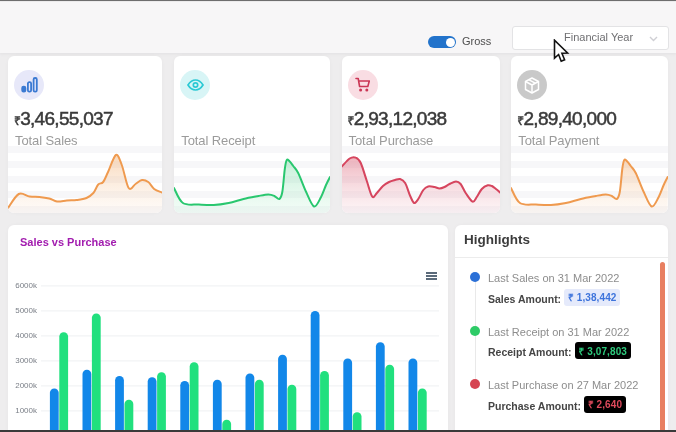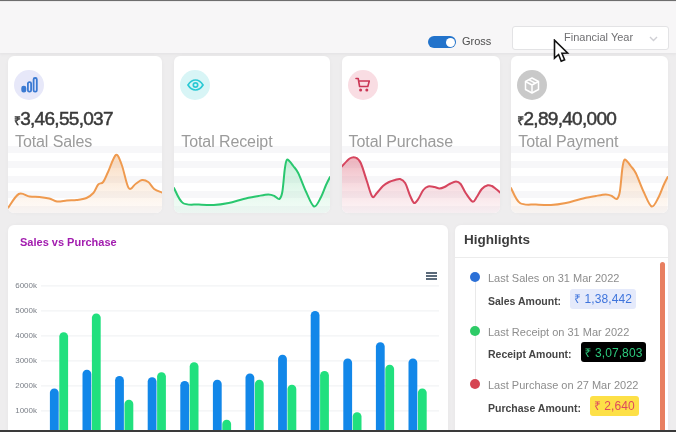--- a/index.html
+++ b/index.html
@@ -10,30 +10,30 @@
 .lbl { position:absolute; font-size:11px; color:#4e4e4e; }
 .toggle { position:absolute; left:428px; top:34px; width:28px; height:12px; border-radius:6px; background:#2273cb; }
 .toggle .knob { position:absolute; right:1.5px; top:1.5px; width:9px; height:9px; border-radius:50%; background:#fff; }
 .select { position:absolute; left:512px; top:24px; width:157px; height:24px; background:#fff; border:1px solid #e3e3e5; border-radius:3px; }
 .select .txt { position:absolute; left:11px; top:3.5px; font-size:11px; color:#6f6f72;margin-left:40px; }
 .card { position:absolute; background:#fff; border-radius:6px; box-shadow:0 0 4px rgba(0,0,0,0.03); overflow:hidden; }
 .stripe { position:absolute; left:0; width:100%; background:repeating-linear-gradient(to bottom, #f7f7f9 0px, #f7f7f9 7.5px, #ffffff 7.5px, #ffffff 15px); }
 .icirc { position:absolute; left:6px; top:14px; width:30px; height:30px; border-radius:50%; display:flex; align-items:center; justify-content:center; }
 .amount { position:absolute; left:6px; top:52px; font-size:19px; font-weight:400; color:#3a3a3a; letter-spacing:-0.7px; -webkit-text-stroke:0.5px #3a3a3a; }
 .amount .rs { font-size:12px; vertical-align:0px; }
-.sublabel { position:absolute; left:7px; top:76.5px; font-size:16px; letter-spacing:-0.1px; color:#9b9b9b; }
+.sublabel { position:absolute; left:7px; top:76.5px; font-size:13px; letter-spacing:-0.1px; color:#9b9b9b; }
 .spark { position:absolute; left:0; bottom:0; }
 .ct-title { position:absolute; left:12px; top:11px; font-size:11px; font-weight:700; color:#a21caf; letter-spacing:0px; }
 .hl-title { position:absolute; left:9px; top:7.5px; font-size:13.5px; font-weight:700; color:#3c3c3c; }
 .hl-head { position:absolute; left:0; top:0; width:100%; height:33px; border-bottom:1px solid #ececec; }
 .hl-item { position:absolute; left:0; width:100%; }
 .dot { position:absolute; left:15px; top:0px; width:10px; height:10px; border-radius:50%; }
 .hl-l1 { position:absolute; left:33px; top:0px; font-size:11px; color:#8d8d8d; }
 .hl-l2 { position:absolute; left:33px; top:17.5px; font-size:10.5px; font-weight:700; color:#454545; }
-.badge { display:inline-block; font-size:12px; font-weight:400; padding:1.5px 4px; border-radius:3px; margin-left:6px; position:relative; top:-1px; letter-spacing:0.1px; }
+.badge { display:inline-block; font-size:10px; font-weight:700; padding:1.5px 4px; border-radius:3px; margin-left:0; position:relative; top:-1px; letter-spacing:0.1px; }
 .tl { position:absolute; left:19.5px; width:1px; background:#e9e9e9; }
 .scrollbar { position:absolute; right:3.5px; top:37px; width:4.5px; height:200px; border-radius:3px; background:#e87f60; }
 .menu3 { position:absolute; right:11px; top:47px; width:11px; }
 .menu3 div { height:2px; background:#5b6a7a; margin-bottom:1.4px; }
 .bottom-line { position:absolute; left:0; bottom:0; width:676px; height:2px; background:#3a3a3a; z-index:50; }
 </style></head>
 <body>
 <div class="header">
   <div class="lbl" style="left:410px; top:30px;margin-top:29px;">Net</div>
   <div class="toggle">
@@ -98,20 +98,21 @@
   <div class="stripe" style="top:90px; height:67px;"></div>
   <div class="icirc" style="background:#f9dde3;">
     <svg width="16" height="16" viewBox="0 0 16 16">
         <g fill="none" stroke="#cb3655" stroke-width="1.6" stroke-linecap="round" stroke-linejoin="round">
           <path d="M1,1.5 L3.2,1.5 L4.6,9.5 L12.8,9.5 L14.3,4 L3.8,4"></path>
           <circle cx="5.6" cy="12.9" r="1.5" fill="#cb3655" stroke="none"></circle>
           <circle cx="11.8" cy="12.9" r="1.5" fill="#cb3655" stroke="none"></circle>
         </g>
       </svg>
   </div>
+  <div class="amount"><span class="rs">₹</span>2,93,12,038</div>
   <div class="sublabel">Total Purchase</div>
   <svg class="spark" viewBox="0 0 157 66" preserveAspectRatio="none" style="width:100%;height:66px;">
 <defs>
         <linearGradient id="g3" x1="0" y1="0" x2="0" y2="1">
 <stop offset="0" stop-color="#dd6277" stop-opacity="0.48"></stop>
 <stop offset="1" stop-color="#f0bcc5" stop-opacity="0.15"></stop>
         </linearGradient>
       </defs>
 <path d="M0.0,19.4 C1.3,18.1 5.3,13.0 7.6,11.5 C9.9,10.0 11.8,9.8 13.6,10.6 C15.4,11.3 16.8,12.1 18.6,16.0 C20.4,19.9 22.7,28.4 24.6,34.0 C26.5,39.6 28.3,47.6 30.0,49.6 C31.7,51.6 32.8,47.8 34.6,46.0 C36.4,44.2 38.6,40.8 40.6,39.0 C42.6,37.2 44.6,36.0 46.6,35.0 C48.6,34.0 50.8,33.5 52.6,33.0 C54.4,32.5 55.9,31.5 57.6,32.0 C59.3,32.5 60.9,33.2 62.6,36.0 C64.3,38.8 66.1,45.7 67.6,49.0 C69.1,52.3 70.2,55.5 71.5,56.0 C72.8,56.5 74.1,54.2 75.6,52.0 C77.1,49.8 79.0,45.1 80.6,43.0 C82.2,40.9 83.6,40.0 85.4,39.5 C87.2,39.0 89.7,39.7 91.6,40.0 C93.5,40.3 94.9,41.5 96.6,41.5 C98.3,41.5 99.9,40.8 101.6,40.0 C103.3,39.2 104.7,37.9 106.6,37.0 C108.5,36.1 111.2,34.5 113.0,34.5 C114.8,34.5 116.0,35.1 117.6,37.0 C119.2,38.9 120.6,43.1 122.6,46.0 C124.6,48.9 127.6,53.9 129.4,54.6 C131.2,55.3 132.1,52.1 133.6,50.0 C135.1,47.9 136.8,44.0 138.6,42.0 C140.4,40.0 142.8,38.8 144.5,38.3 C146.2,37.8 147.2,38.4 148.6,39.0 C149.9,39.6 151.2,40.9 152.6,42.0 C154.0,43.1 156.3,45.2 157.0,45.8 L157,67 L0,67 Z" fill="url(#g3)"></path>
 <path d="M0.0,19.4 C1.3,18.1 5.3,13.0 7.6,11.5 C9.9,10.0 11.8,9.8 13.6,10.6 C15.4,11.3 16.8,12.1 18.6,16.0 C20.4,19.9 22.7,28.4 24.6,34.0 C26.5,39.6 28.3,47.6 30.0,49.6 C31.7,51.6 32.8,47.8 34.6,46.0 C36.4,44.2 38.6,40.8 40.6,39.0 C42.6,37.2 44.6,36.0 46.6,35.0 C48.6,34.0 50.8,33.5 52.6,33.0 C54.4,32.5 55.9,31.5 57.6,32.0 C59.3,32.5 60.9,33.2 62.6,36.0 C64.3,38.8 66.1,45.7 67.6,49.0 C69.1,52.3 70.2,55.5 71.5,56.0 C72.8,56.5 74.1,54.2 75.6,52.0 C77.1,49.8 79.0,45.1 80.6,43.0 C82.2,40.9 83.6,40.0 85.4,39.5 C87.2,39.0 89.7,39.7 91.6,40.0 C93.5,40.3 94.9,41.5 96.6,41.5 C98.3,41.5 99.9,40.8 101.6,40.0 C103.3,39.2 104.7,37.9 106.6,37.0 C108.5,36.1 111.2,34.5 113.0,34.5 C114.8,34.5 116.0,35.1 117.6,37.0 C119.2,38.9 120.6,43.1 122.6,46.0 C124.6,48.9 127.6,53.9 129.4,54.6 C131.2,55.3 132.1,52.1 133.6,50.0 C135.1,47.9 136.8,44.0 138.6,42.0 C140.4,40.0 142.8,38.8 144.5,38.3 C146.2,37.8 147.2,38.4 148.6,39.0 C149.9,39.6 151.2,40.9 152.6,42.0 C154.0,43.1 156.3,45.2 157.0,45.8" fill="none" stroke="#d6455e" stroke-width="2" stroke-linejoin="round" stroke-linecap="round"></path>
@@ -199,21 +200,21 @@
     <div class="hl-l2">Sales Amount: <span class="badge" style="background:#e5eafb; color:#3e74dc;">₹ 1,38,442</span></div>
   </div>
   <div class="hl-item" style="top:101px;">
     <div class="dot" style="background:#2ecb67;"></div>
     <div class="hl-l1">Last Receipt on 31 Mar 2022</div>
     <div class="hl-l2">Receipt Amount: <span class="badge" style="background:#000000; color:#2dca7d;">₹ 3,07,803</span></div>
   </div>
   <div class="hl-item" style="top:154.5px;">
     <div class="dot" style="background:#d64552;"></div>
     <div class="hl-l1">Last Purchase on 27 Mar 2022</div>
-    <div class="hl-l2">Purchase Amount: <span class="badge" style="background:#fde047; color:#de4a5c;">₹ 2,640</span></div>
+    <div class="hl-l2">Purchase Amount: <span class="badge" style="background:#000000; color:#de4a5c;">₹ 2,640</span></div>
   </div>
   <div class="scrollbar"></div>
 </div>
 
 <svg class="abs" style="left:553px; top:38px; z-index:99;" width="17" height="25" viewBox="0 0 17 25">
   <path d="M1.5,1.2 L1.5,19.2 L5.6,15.5 L8.2,22.2 L11.6,20.8 L8.9,14.3 L14.6,14.0 Z" fill="#fff" stroke="#111" stroke-width="1.6" stroke-linejoin="miter"></path>
 </svg>
 
 <div class="bottom-line"></div>
 </body></html>

